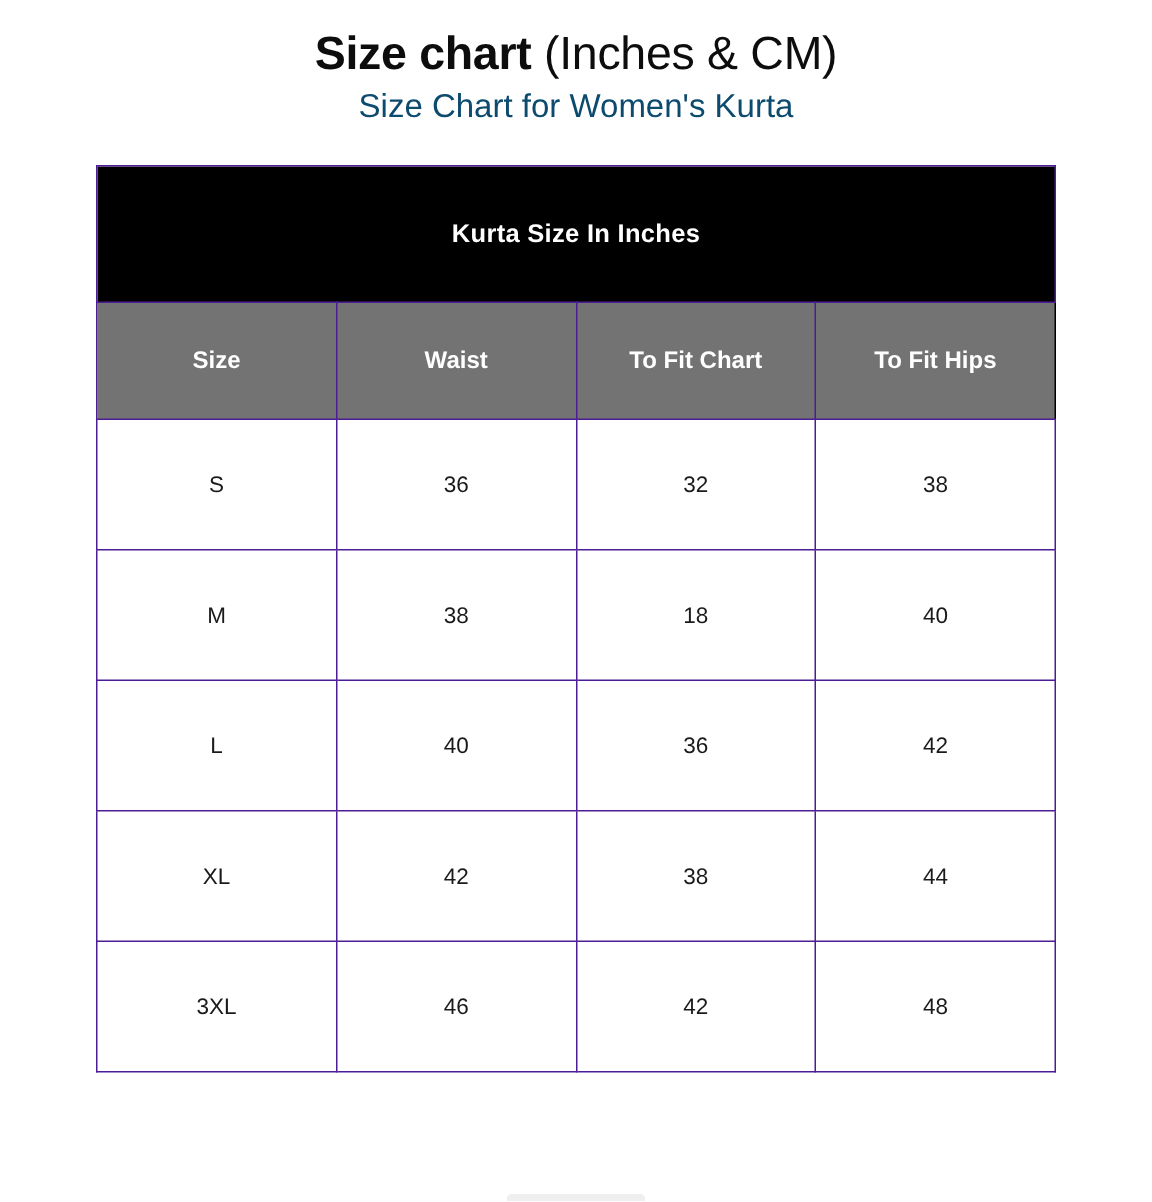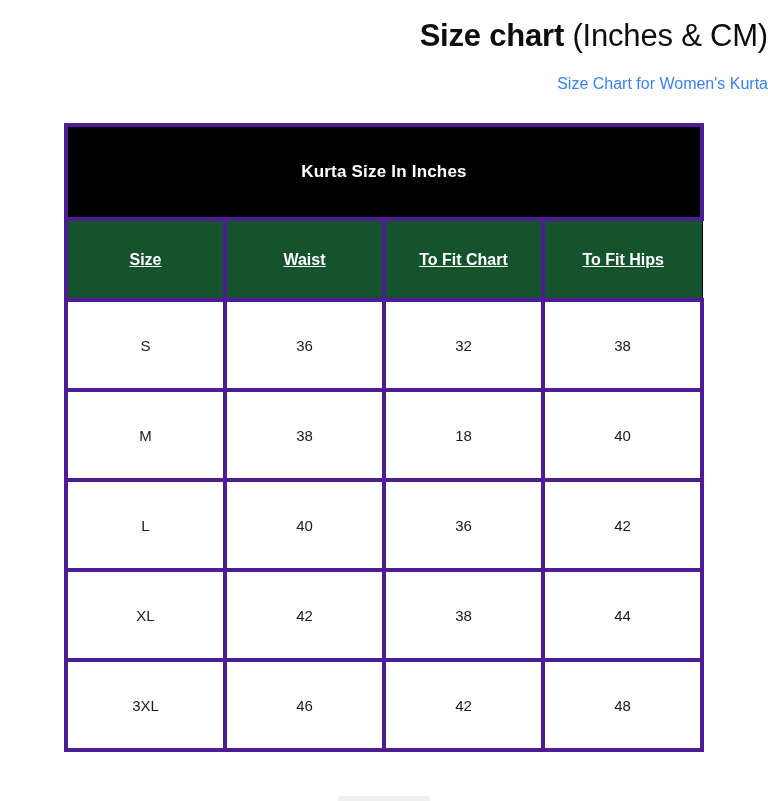--- a/index.html
+++ b/index.html
@@ -15,74 +15,72 @@
     overflow: hidden;
   }
   .page {
     position: relative;
     width: 768px;
     height: 801px;
     background: #ffffff;
     box-sizing: border-box;
   }
   .title-block {
-    text-align: right;
+    text-align: center;
     padding-top: 16px;
   }
   .main-title {
     font-size: 31px;
     line-height: 40px;
     letter-spacing: -0.2px;
     color: #0d0d0d;
   }
   .main-title .strong {
     font-weight: bold;
   }
   .main-title .light {
     font-weight: normal;
   }
   .subtitle {
-    font-size: 16px;
+    font-size: 22px;
     line-height: 30px;
-    margin-top: 13px;
     font-weight: normal;
-    color: #3b82f6;
+    color: #0c4a6e;
   }
   .chart-wrap {
     margin: 24px auto 0 auto;
     width: 640px;
   }
   table.size-chart {
     width: 100%;
     border-collapse: collapse;
     table-layout: fixed;
   }
   table.size-chart td, table.size-chart th {
-    border: 4px solid #4c1d95;
+    border: 1px solid #4c1d95;
     text-align: center;
     vertical-align: middle;
   }
   .banner-cell {
     background: #000000;
     color: #ffffff;
     font-size: 17px;
     font-weight: bold;
     height: 88px;
     letter-spacing: 0.2px;
     border: 1px solid #000000;
   }
   .head-cell {
-    background: #14532d;
+    background: #737373;
     color: #ffffff;
     font-size: 16px;
     font-weight: bold;
     height: 75px;
     border: 1px solid #000000;
     border-right: 1px solid #3a3a3a;
-    text-decoration: underline;
   }
   .head-cell:last-child {
     border-right: 1px solid #000000;
     margin-top: 12px;
   }
   .data-cell {
     background: #ffffff;
     color: #1a1a1a;
     font-size: 15px;
     font-weight: normal;

